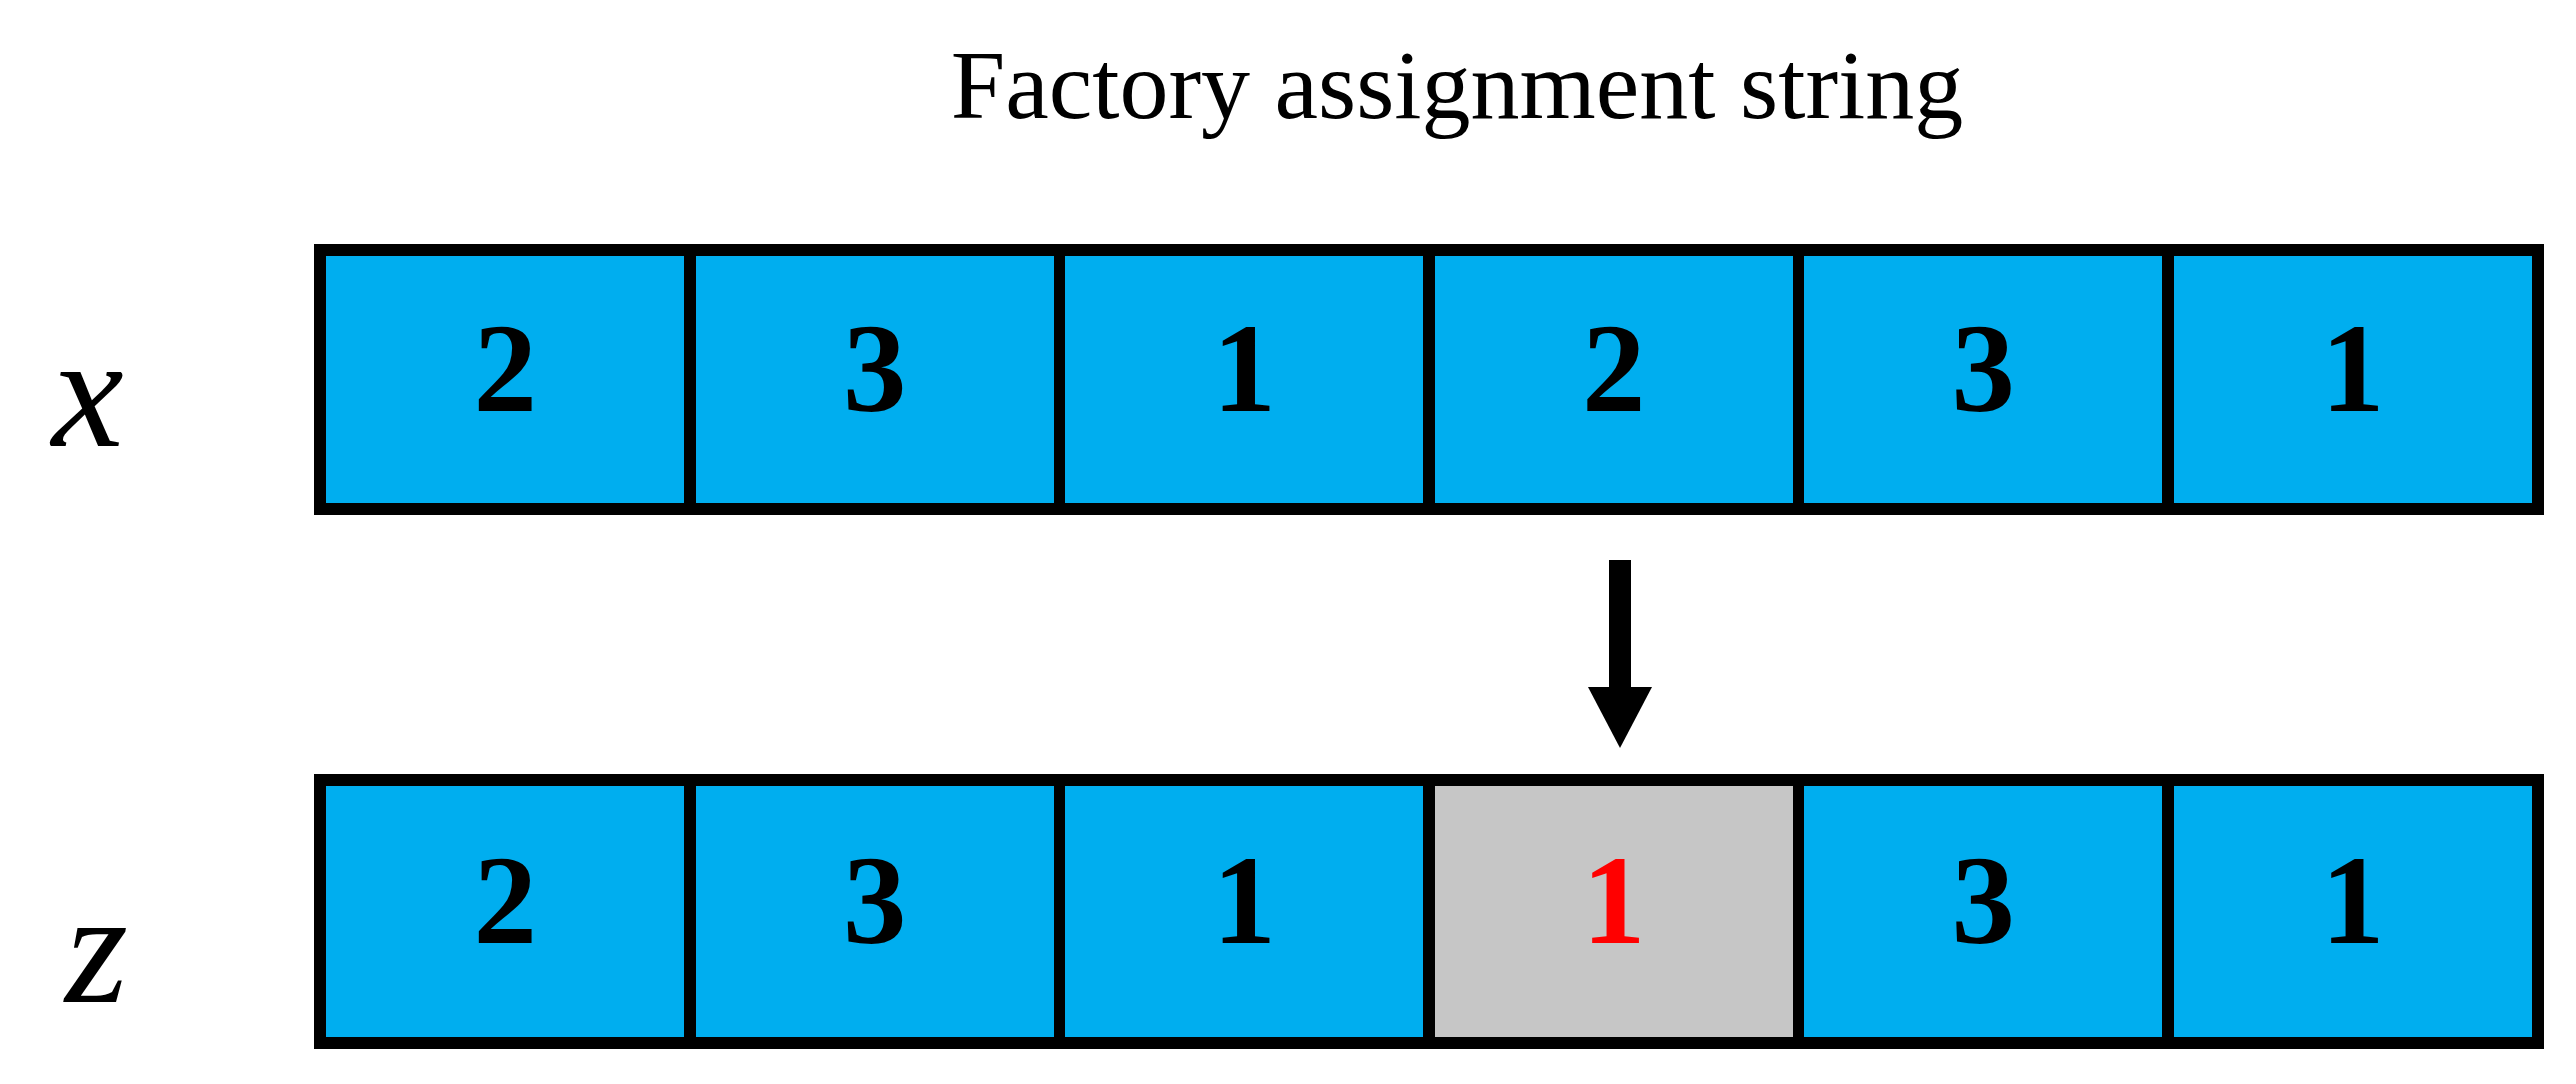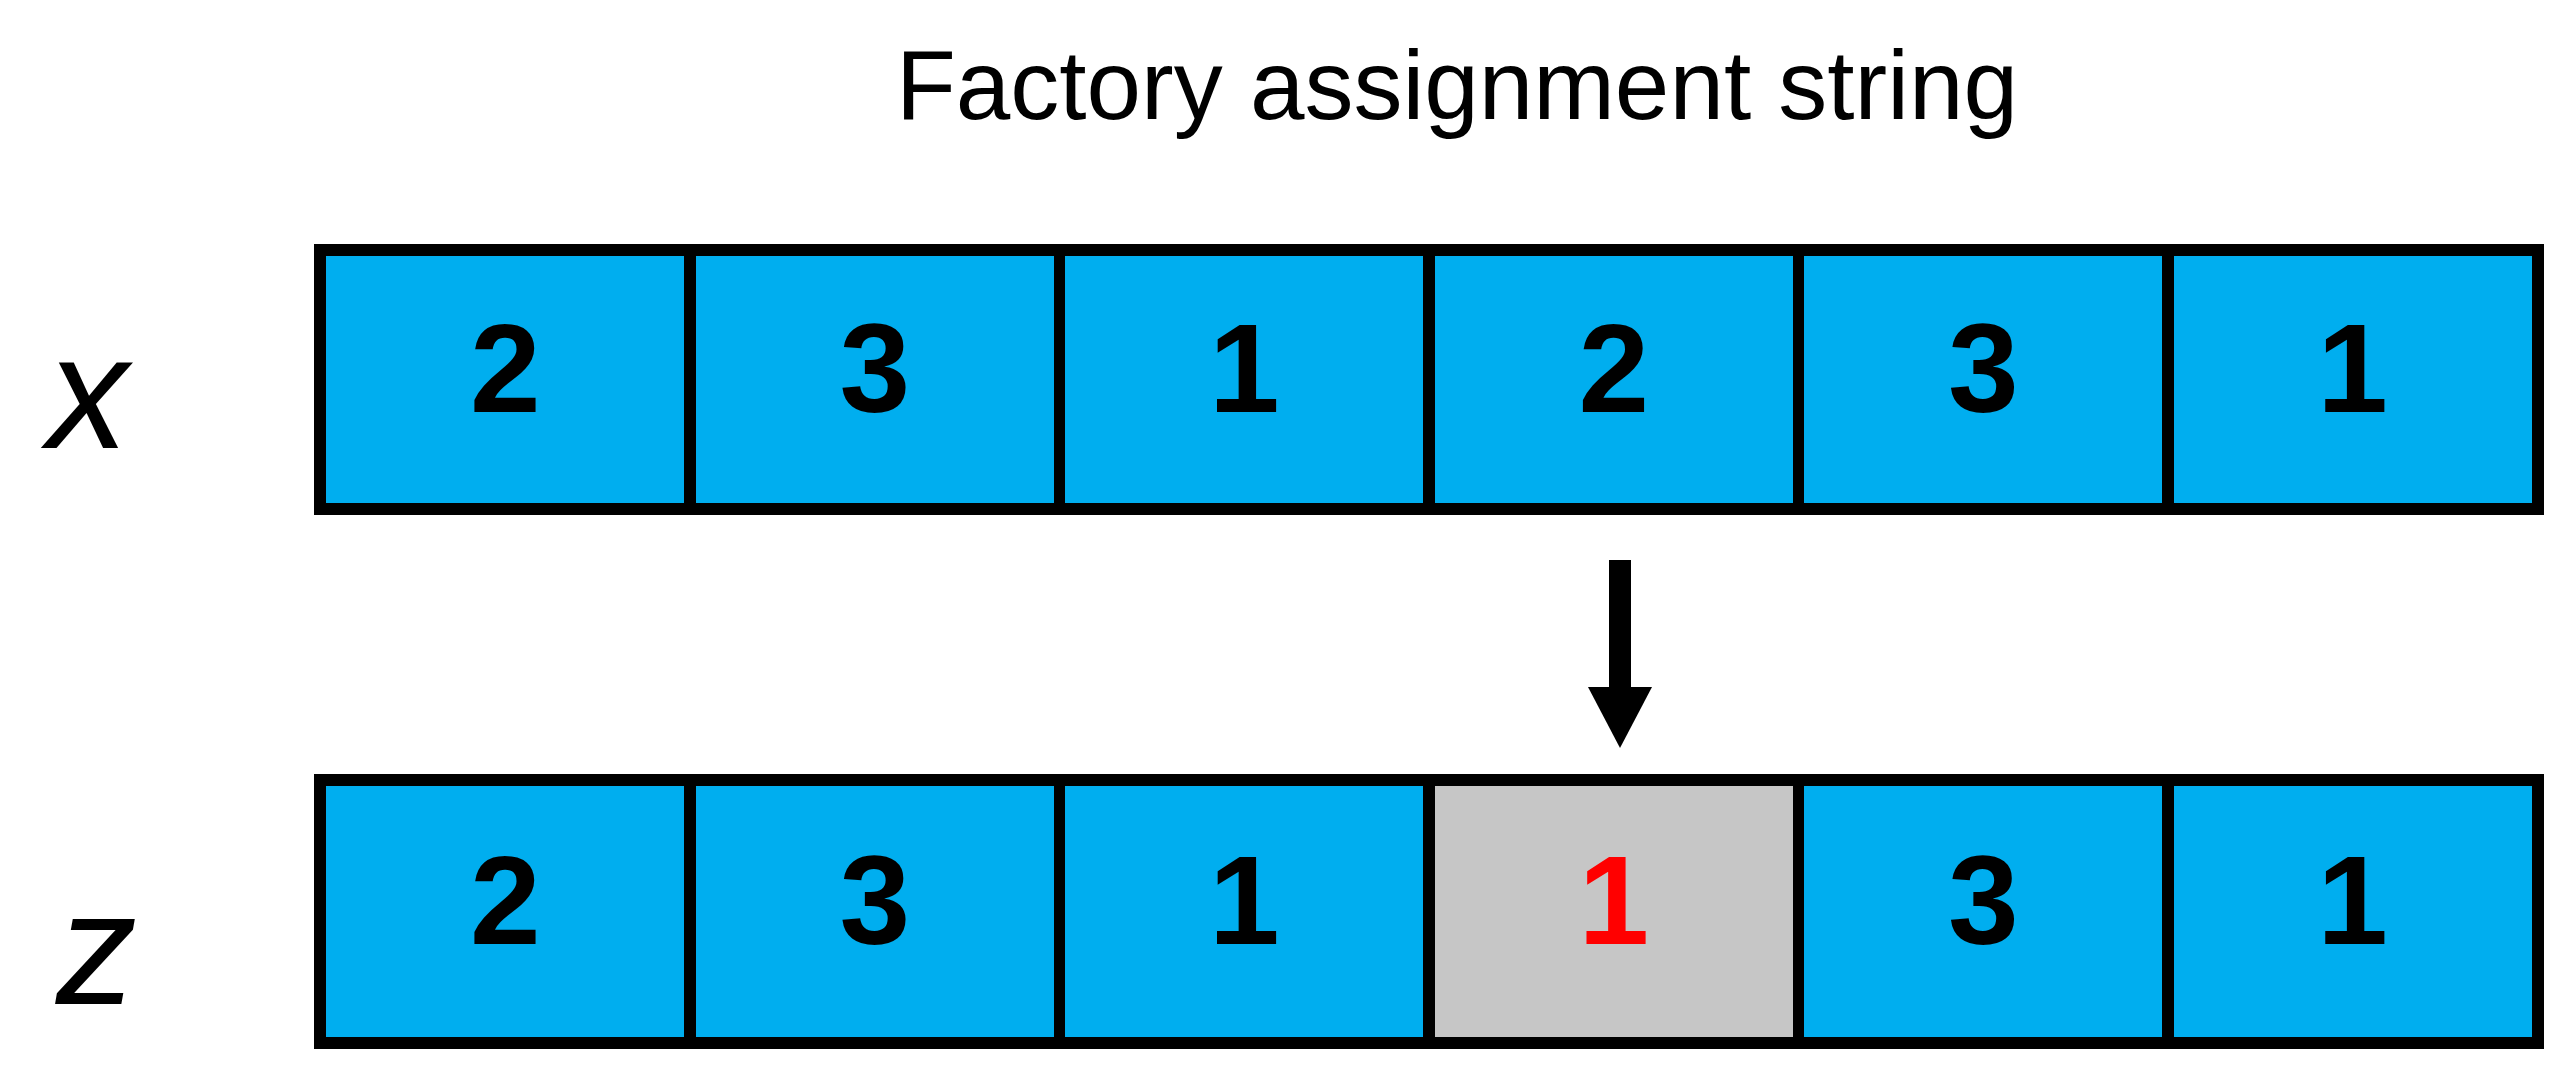--- a/index.html
+++ b/index.html
@@ -5,21 +5,21 @@
   html, body {
     margin: 0;
     padding: 0;
     background: #ffffff;
   }
   .canvas {
     position: relative;
     width: 2576px;
     height: 1084px;
     background: #ffffff;
-    font-family: Liberation Sans, sans-serif;
+    font-family: Liberation Serif, serif;
     color: #000000;
     overflow: hidden;
   }
   .figure-title {
     position: absolute;
     left: 342px;
     top: 19.3px;
     width: 2230px;
     height: 132px;
     font-size: 98px;

